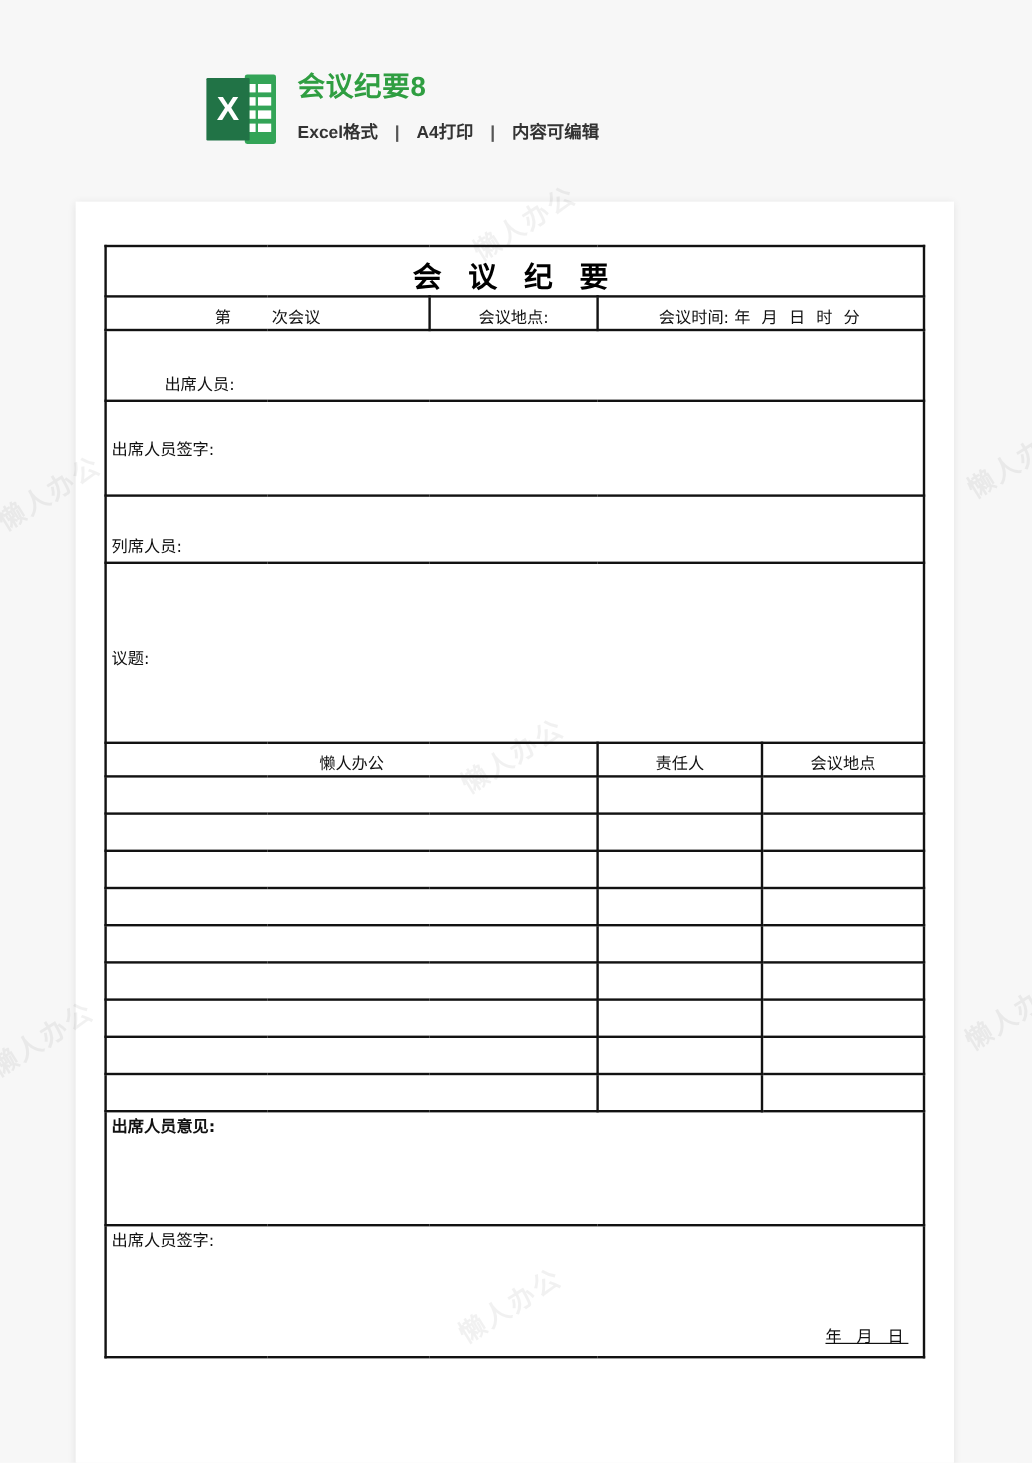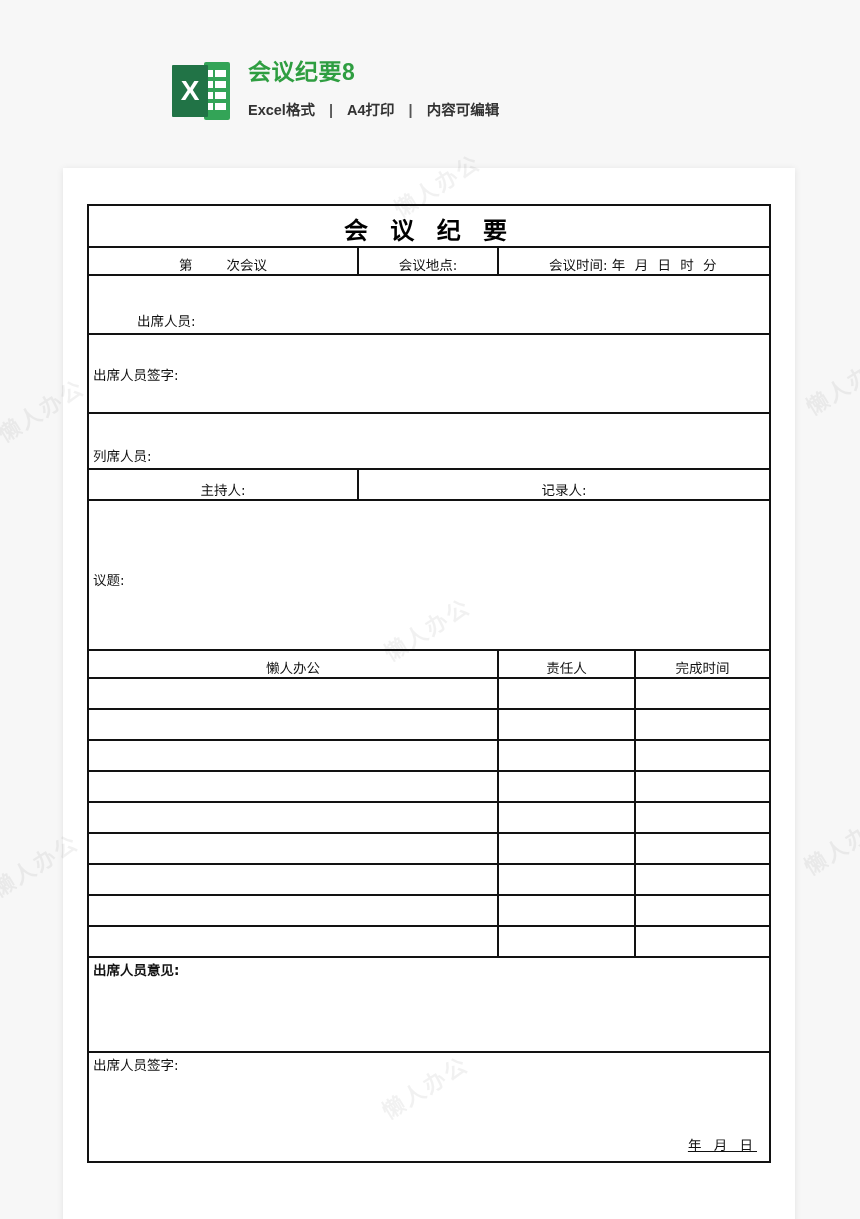--- a/index.html
+++ b/index.html
@@ -254,39 +254,31 @@
         <span class="cell-label" style="position:relative; top:-25px;">出席人员签字:</span>
       </td>
     </tr>
 
     <tr>
       <td colspan="5" style="height:54px;">
         <span class="cell-label">列席人员:</span>
       </td>
     </tr>
 
-    <tr>
-      <td colspan="2" class="vmid" style="height:29px;">
-        <span>主持人:</span>
-      </td>
-      <td colspan="3" class="vmid">
-        <span>记录人:</span>
-      </td>
-    </tr>
 
     <tr>
       <td colspan="5" style="height:148px;">
         <span class="cell-label" style="position:relative; top:-57px;">议题:</span>
       </td>
     </tr>
 
     <tr>
       <td colspan="3" class="tcenter" style="height:26px;">懒人办公</td>
       <td class="tcenter">责任人</td>
-      <td class="tcenter">完成时间</td>
+      <td class="tcenter">会议地点</td>
     </tr>
 
     <tr>
       <td colspan="3" style="height:29px;"></td>
       <td></td>
       <td></td>
     </tr>
     <tr>
       <td colspan="3" style="height:29px;"></td>
       <td></td>

